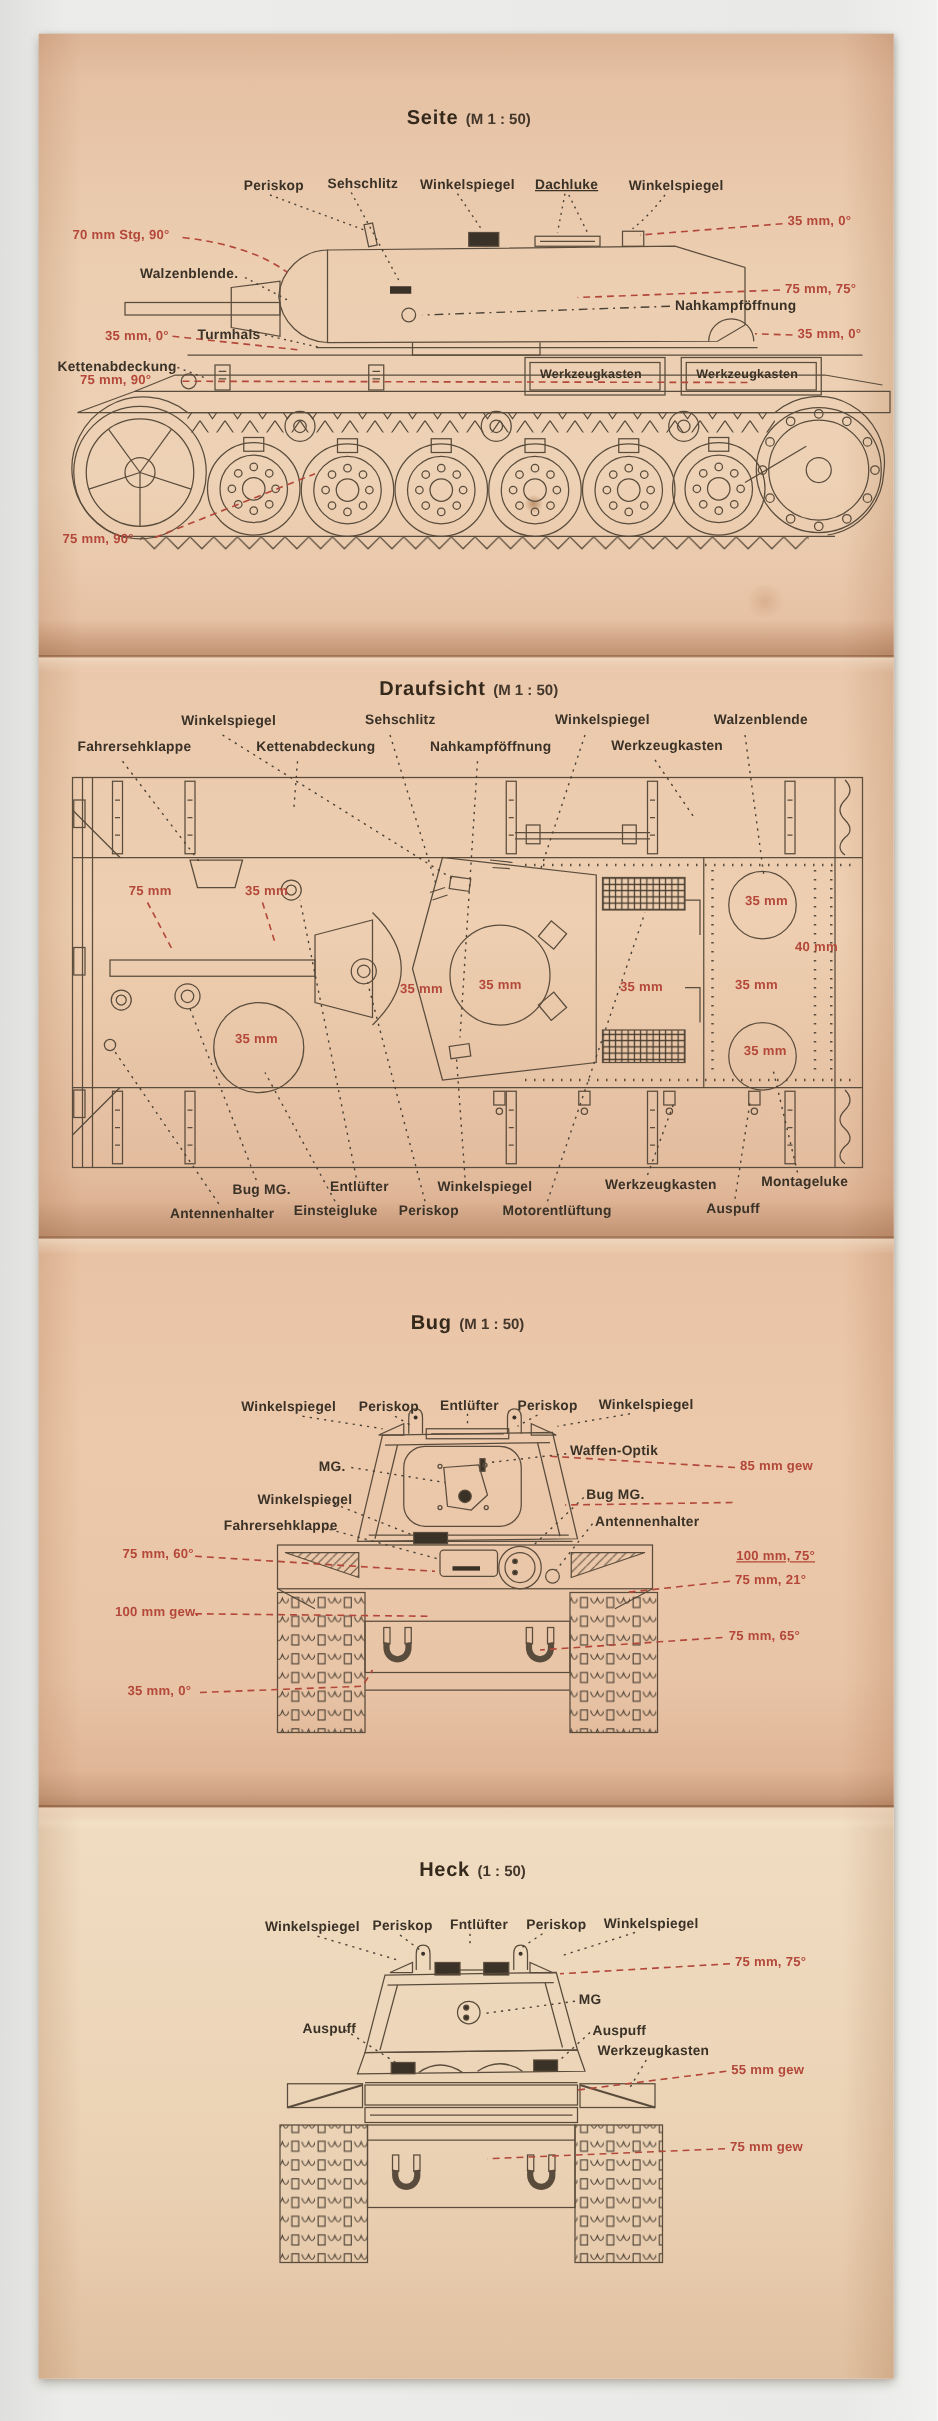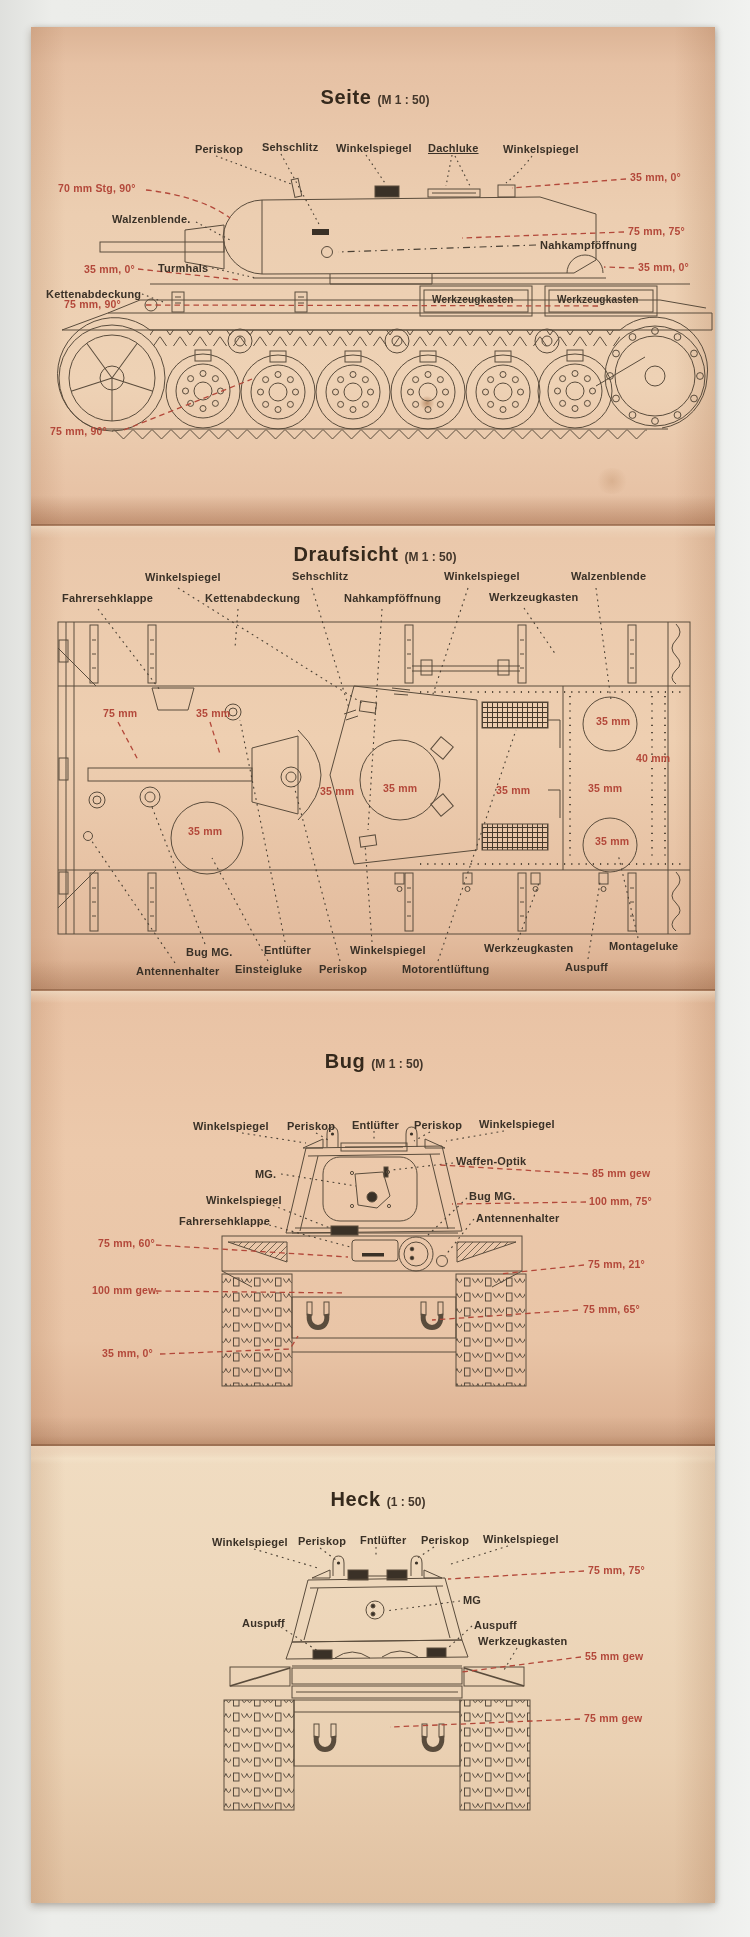--- a/index.html
+++ b/index.html
@@ -24,21 +24,21 @@
   #stain1{left:419px;top:396px;width:16px;height:14px;
     background:radial-gradient(circle,rgba(130,70,25,.45),rgba(130,70,25,0) 70%);}
   #stain2{left:595px;top:468px;width:34px;height:26px;
     background:radial-gradient(circle,rgba(150,90,40,.18),rgba(150,90,40,0) 70%);}
   #art{position:absolute;left:0;top:0;}
   #labels{position:absolute;left:0;top:0;width:750px;height:1937px;pointer-events:none;}
   .lbl{position:absolute;white-space:nowrap;line-height:1.1;}
   .lbl.ink{color:#3a3127;font-size:11px;font-weight:600;letter-spacing:.2px;}
   .lbl.red{color:#b3483a;font-size:10.5px;font-weight:600;letter-spacing:.2px;}
   .panel-title{position:absolute;transform:translateX(-50%);white-space:nowrap;color:#35291c;}
-  .panel-title .main{font-size:20px;font-weight:bold;letter-spacing:.6px;}
+  .panel-title .main{font-size:16px;font-weight:bold;letter-spacing:.6px;}
   .panel-title .scale{font-size:12px;font-weight:600;margin-left:6px;color:#43362a;}
 </style>
 </head>
 <body>
 
 <div id="stage">
   <div id="paper">
     <div class="vignette"></div>
   </div>
 
@@ -522,21 +522,21 @@
         <span class="lbl ink" style="left: 193px; top: 1120px;">Winkelspiegel</span>
         <span class="lbl ink" style="left: 287px; top: 1120px;">Periskop</span>
         <span class="lbl ink" style="left: 352px; top: 1119px;">Entlüfter</span>
         <span class="lbl ink" style="left: 414px; top: 1119px;">Periskop</span>
         <span class="lbl ink" style="left: 479px; top: 1118px;">Winkelspiegel</span>
         <span class="lbl ink" style="left: 456px; top: 1155px;">Waffen-Optik</span>
         <span class="lbl ink" style="left: 255px; top: 1168px;">MG.</span>
         <span class="lbl red" style="left: 592px; top: 1168px;">85 mm gew</span>
         <span class="lbl ink" style="left: 206px; top: 1194px;">Winkelspiegel</span>
         <span class="lbl ink" style="left: 469px; top: 1190px;">Bug MG.</span>
-        <span class="lbl red" style="left: 589px; top: 1196px;">100 mm, 75°</span>
+        <span class="lbl red" style="left: 589px; top: 1240px; text-decoration: underline;">100 mm, 75°</span>
         <span class="lbl ink" style="left: 179px; top: 1215px;">Fahrersehklappe</span>
         <span class="lbl ink" style="left: 476px; top: 1212px;">Antennenhalter</span>
         <span class="lbl red" style="left: 98px; top: 1238px;">75 mm, 60°</span>
         <span class="lbl red" style="left: 588px; top: 1259px;">75 mm, 21°</span>
         <span class="lbl red" style="left: 92px; top: 1285px;">100 mm gew.</span>
         <span class="lbl red" style="left: 583px; top: 1304px;">75 mm, 65°</span>
         <span class="lbl red" style="left: 102px; top: 1348px;">35 mm, 0°</span>
       </div>
     <div>
         <span class="lbl ink" style="left: 212px; top: 1536px;">Winkelspiegel</span>

